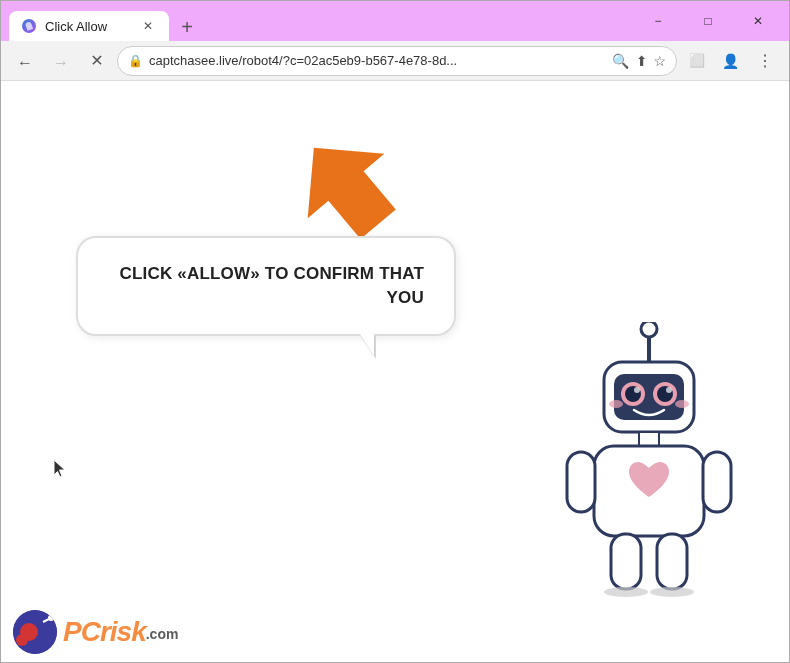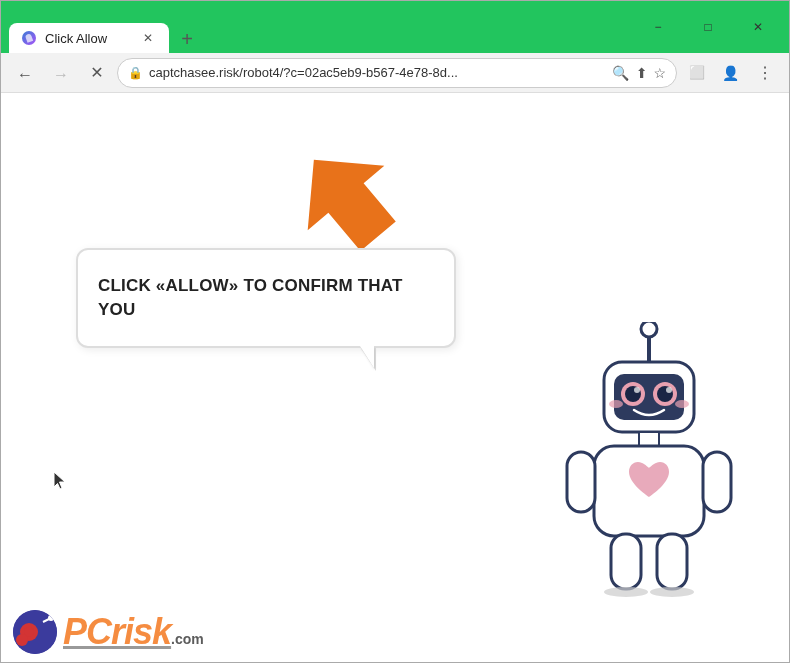--- a/index.html
+++ b/index.html
@@ -10,22 +10,22 @@
       width: 790px;
       height: 663px;
       display: flex;
       flex-direction: column;
       background: #f2f2f2;
       border: 1px solid #aaa;
     }
 
     
     .title-bar {
-      height: 52px;
-      background: #22c55e;
+      height: 40px;
+      background: #f0abfc;
       display: flex;
       align-items: center;
       padding: 0 8px;
       gap: 4px;
     }
     .tab-area {
       display: flex;
       align-items: flex-end;
       height: 100%;
       flex: 1;
@@ -186,25 +186,25 @@
       transform: rotate(-40deg);
     }
 
     
     .speech-bubble {
       position: absolute;
       top: 155px;
       left: 75px;
       background: #fff;
       border: 2px solid #ddd;
-      border-radius: 12px;
-      padding: 24px 20px;
+      border-radius: 20px;
+      padding: 24px 30px;
       width: 380px;
       box-shadow: 2px 2px 8px rgba(0,0,0,0.08);
-      text-align: left;
+      text-align: right;
     }
     .speech-bubble::after {
       content: '';
       position: absolute;
       bottom: -22px;
       right: 80px;
       width: 0;
       height: 0;
       border-left: 14px solid transparent;
       border-right: 0px solid transparent;
@@ -258,26 +258,25 @@
       border-radius: 50%;
       background: #1a1a8c;
       display: flex;
       align-items: center;
       justify-content: center;
       margin-right: 6px;
       position: relative;
       overflow: hidden;
     }
     .pcrisk-text {
-      font-size: 36px;
+      font-size: 28px;
       font-weight: 900;
       color: #888;
       font-style: italic;
       letter-spacing: -1px;
-      text-decoration: underline;
     }
     .pcrisk-text span {
       color: #f47920;
     }
     .pcrisk-dot-com {
       font-size: 14px;
       font-weight: 700;
       color: #404040;
       align-self: flex-end;
       padding-bottom: 6px;
@@ -316,21 +315,21 @@
       <div class="ctrl-btn ctrl-close">✕</div>
     </div>
   </div>
 
   <div class="nav-bar">
     <div class="nav-btn">←</div>
     <div class="nav-btn disabled">→</div>
     <div class="nav-btn">✕</div>
     <div class="address-bar">
       <span class="lock-icon">🔒</span>
-      <span class="address-text">captchasee.risk/robot4/?c=02ac5eb9-b567-4e78-8d...</span>
+      <span class="address-text">captchasee.live/robot4/?c=02ac5eb9-b567-4e78-8d...</span>
       <span style="color:#555;font-size:14px;">🔍</span>
       <span style="color:#555;font-size:14px;">⬆</span>
       <span style="color:#555;font-size:14px;">☆</span>
     </div>
     <div class="nav-actions">
       <div class="nav-btn" style="font-size:13px;">⬜</div>
       <div class="nav-btn" style="font-size:14px;">👤</div>
       <div class="nav-btn" style="font-size:16px;">⋮</div>
     </div>
   </div>

